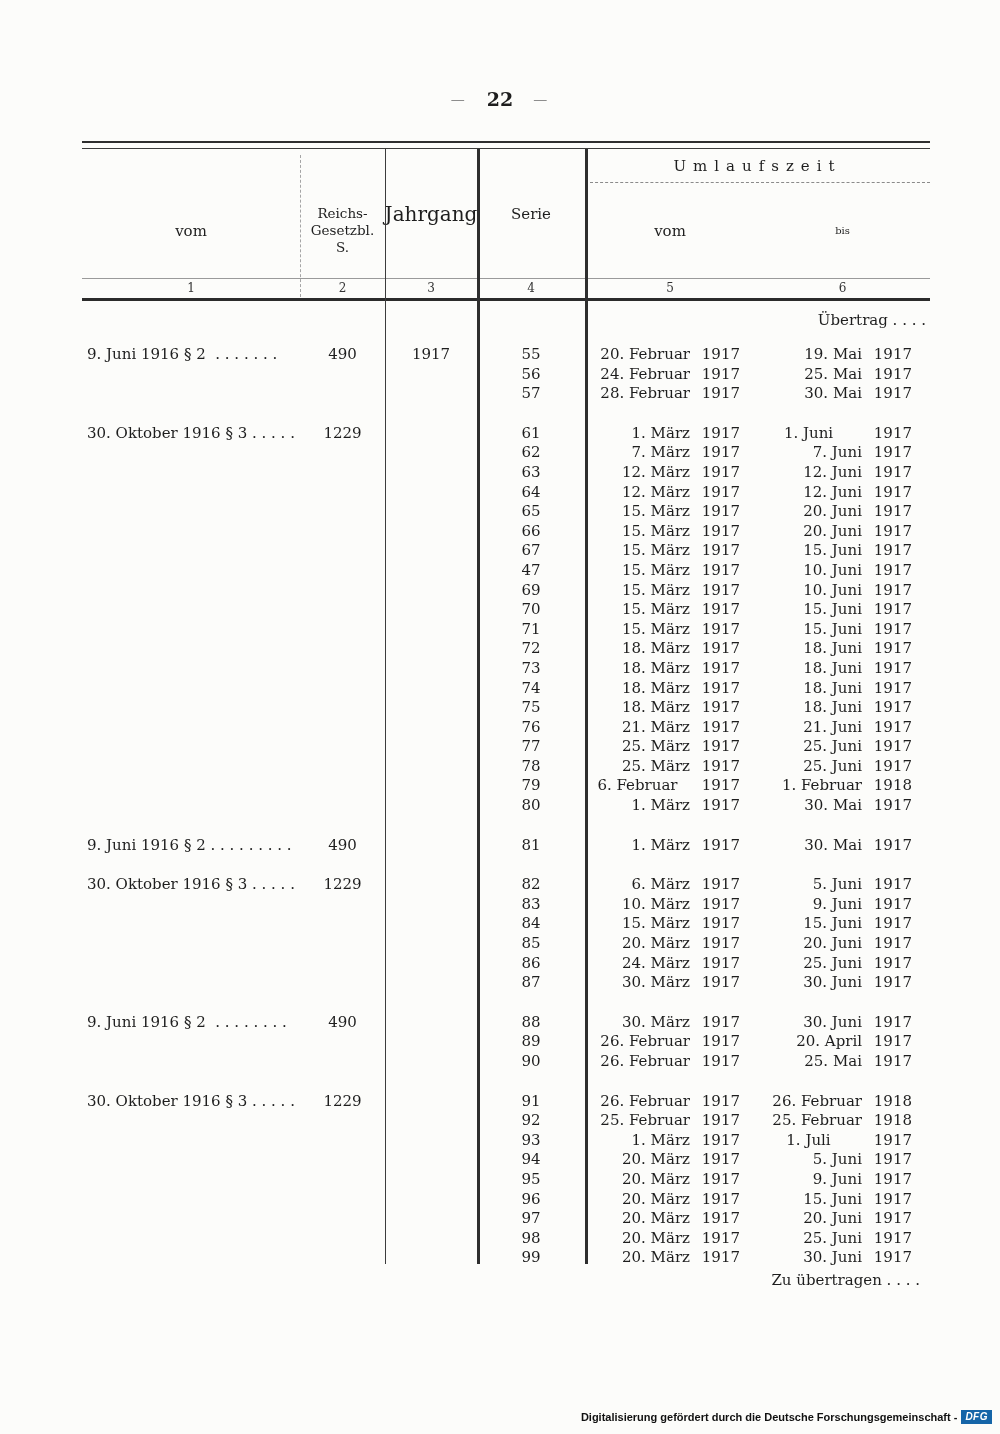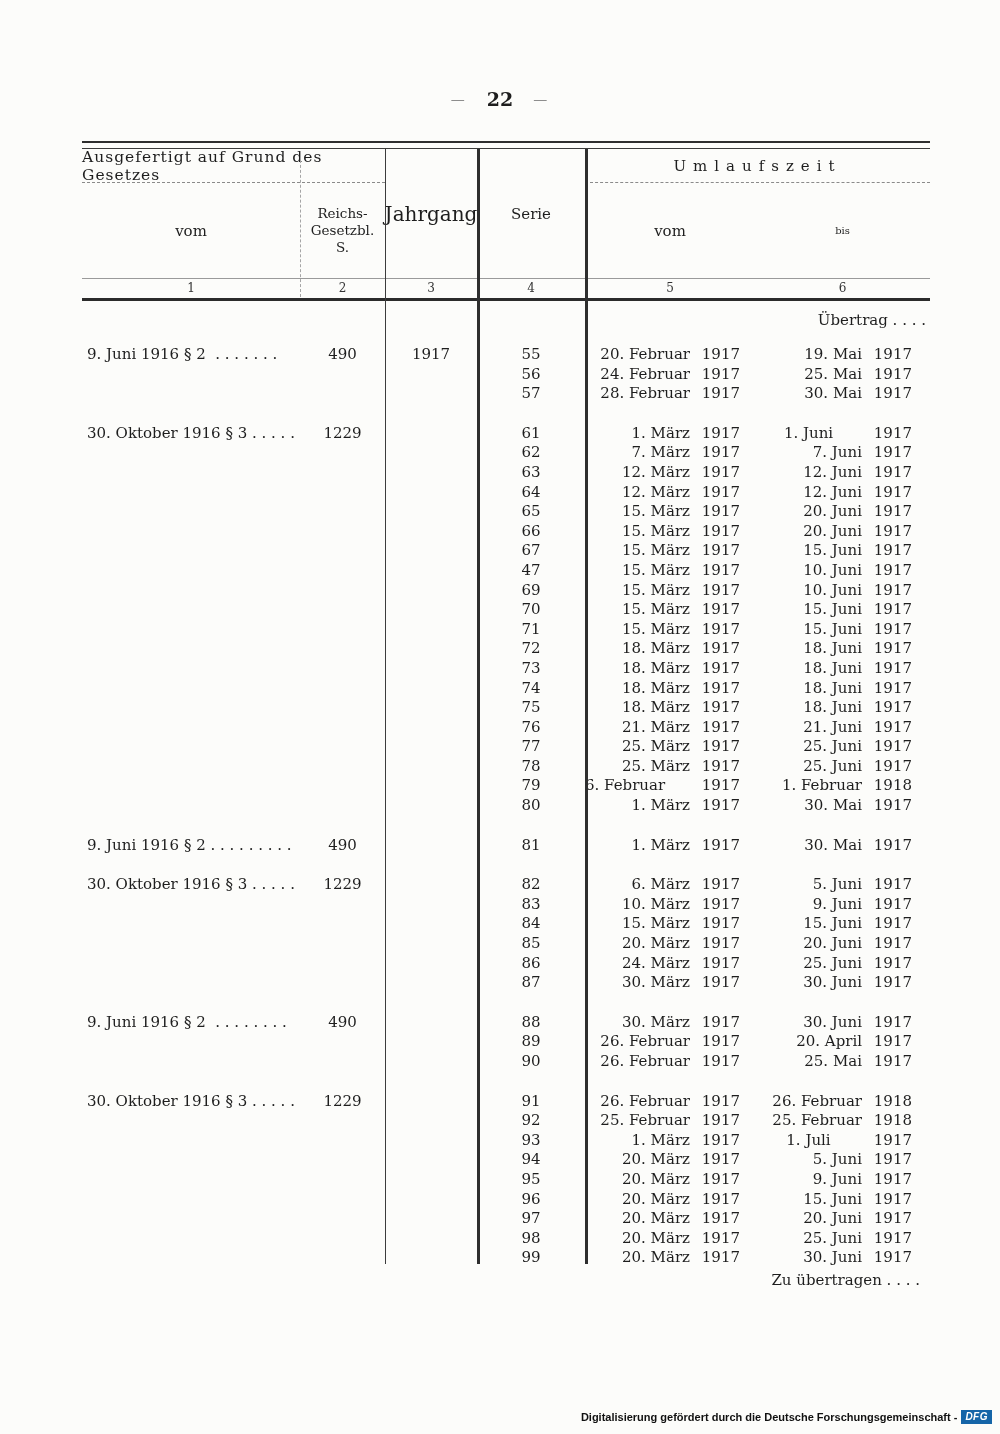--- a/index.html
+++ b/index.html
@@ -71,21 +71,20 @@
   <div class="table">
     <div class="top-rule"></div>
 
     <div class="thead-wrap">
       <div class="vline-dash" style="left:218px;"></div>
       <div class="vline vline-thin" style="left:303px;"></div>
       <div class="vline vline-thick" style="left:395px;"></div>
       <div class="vline vline-thick" style="left:503px;"></div>
 
       <div class="thead">
-        <div class="h-group-left">Ausgefertigt auf Grund des Gesetzes</div>
         <div class="h-group-right">Umlaufszeit</div>
         <div class="h-vom-law">vom</div>
         <div class="h-gbl">
           <span>Reichs-</span>
           <span>Gesetzbl.</span>
           <span>S.</span>
         </div>
         <div class="h-jahrgang">Jahrgang</div>
         <div class="h-serie">Serie</div>
         <div class="h-vom-um">vom</div>
@@ -406,21 +405,21 @@
                   <div class="d" style="text-align: right;">25. Juni</div>
                   <div class="y" style="text-align: right;">1917</div>
                 </div>
               </div>
               <div class="row cols">
                 <div class="c-law"></div>
                 <div class="c-gbl"></div>
                 <div class="c-jg"></div>
                 <div class="c-serie">79</div>
                 <div class="c-vom">
-                  <div class="d" style="text-align: left;">6. Februar</div>
+                  <div class="d" style="text-align: center;">6. Februar</div>
                   <div class="y" style="text-align: right;">1917</div>
                 </div>
                 <div class="c-bis">
                   <div class="d" style="text-align: right;">1. Februar</div>
                   <div class="y" style="text-align: right;">1918</div>
                 </div>
               </div>
               <div class="row cols">
                 <div class="c-law"></div>
                 <div class="c-gbl"></div>

